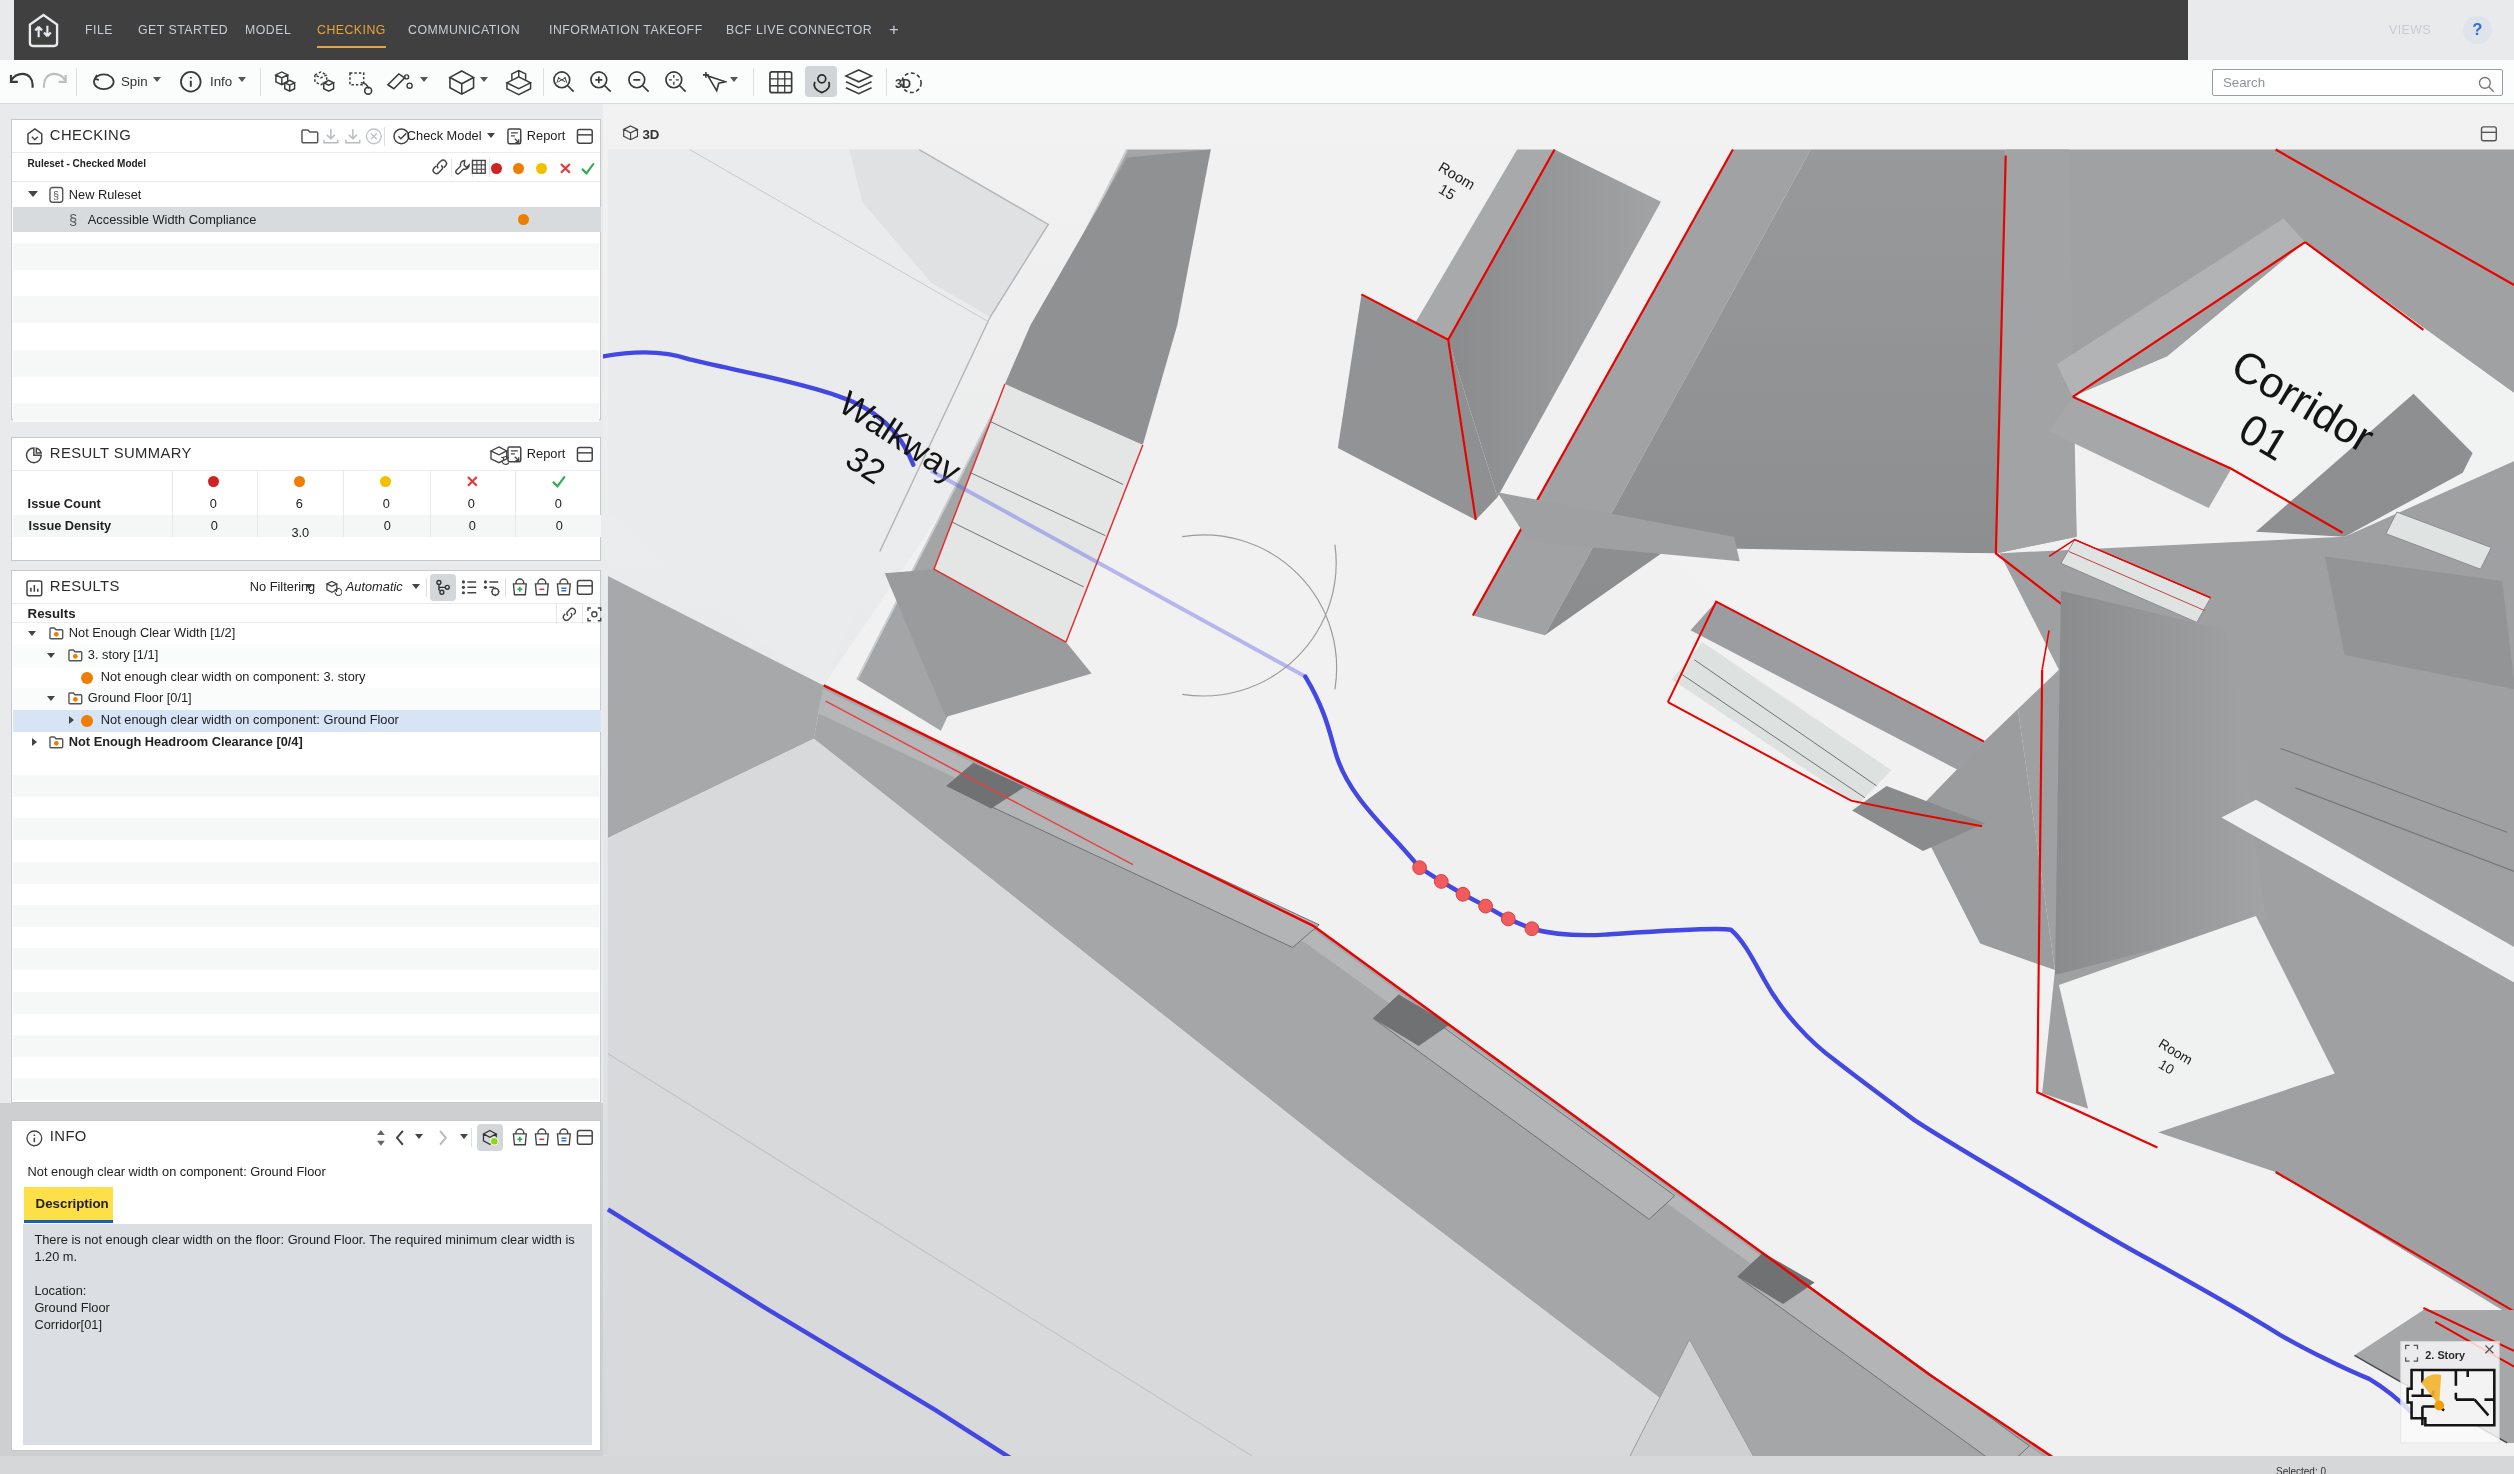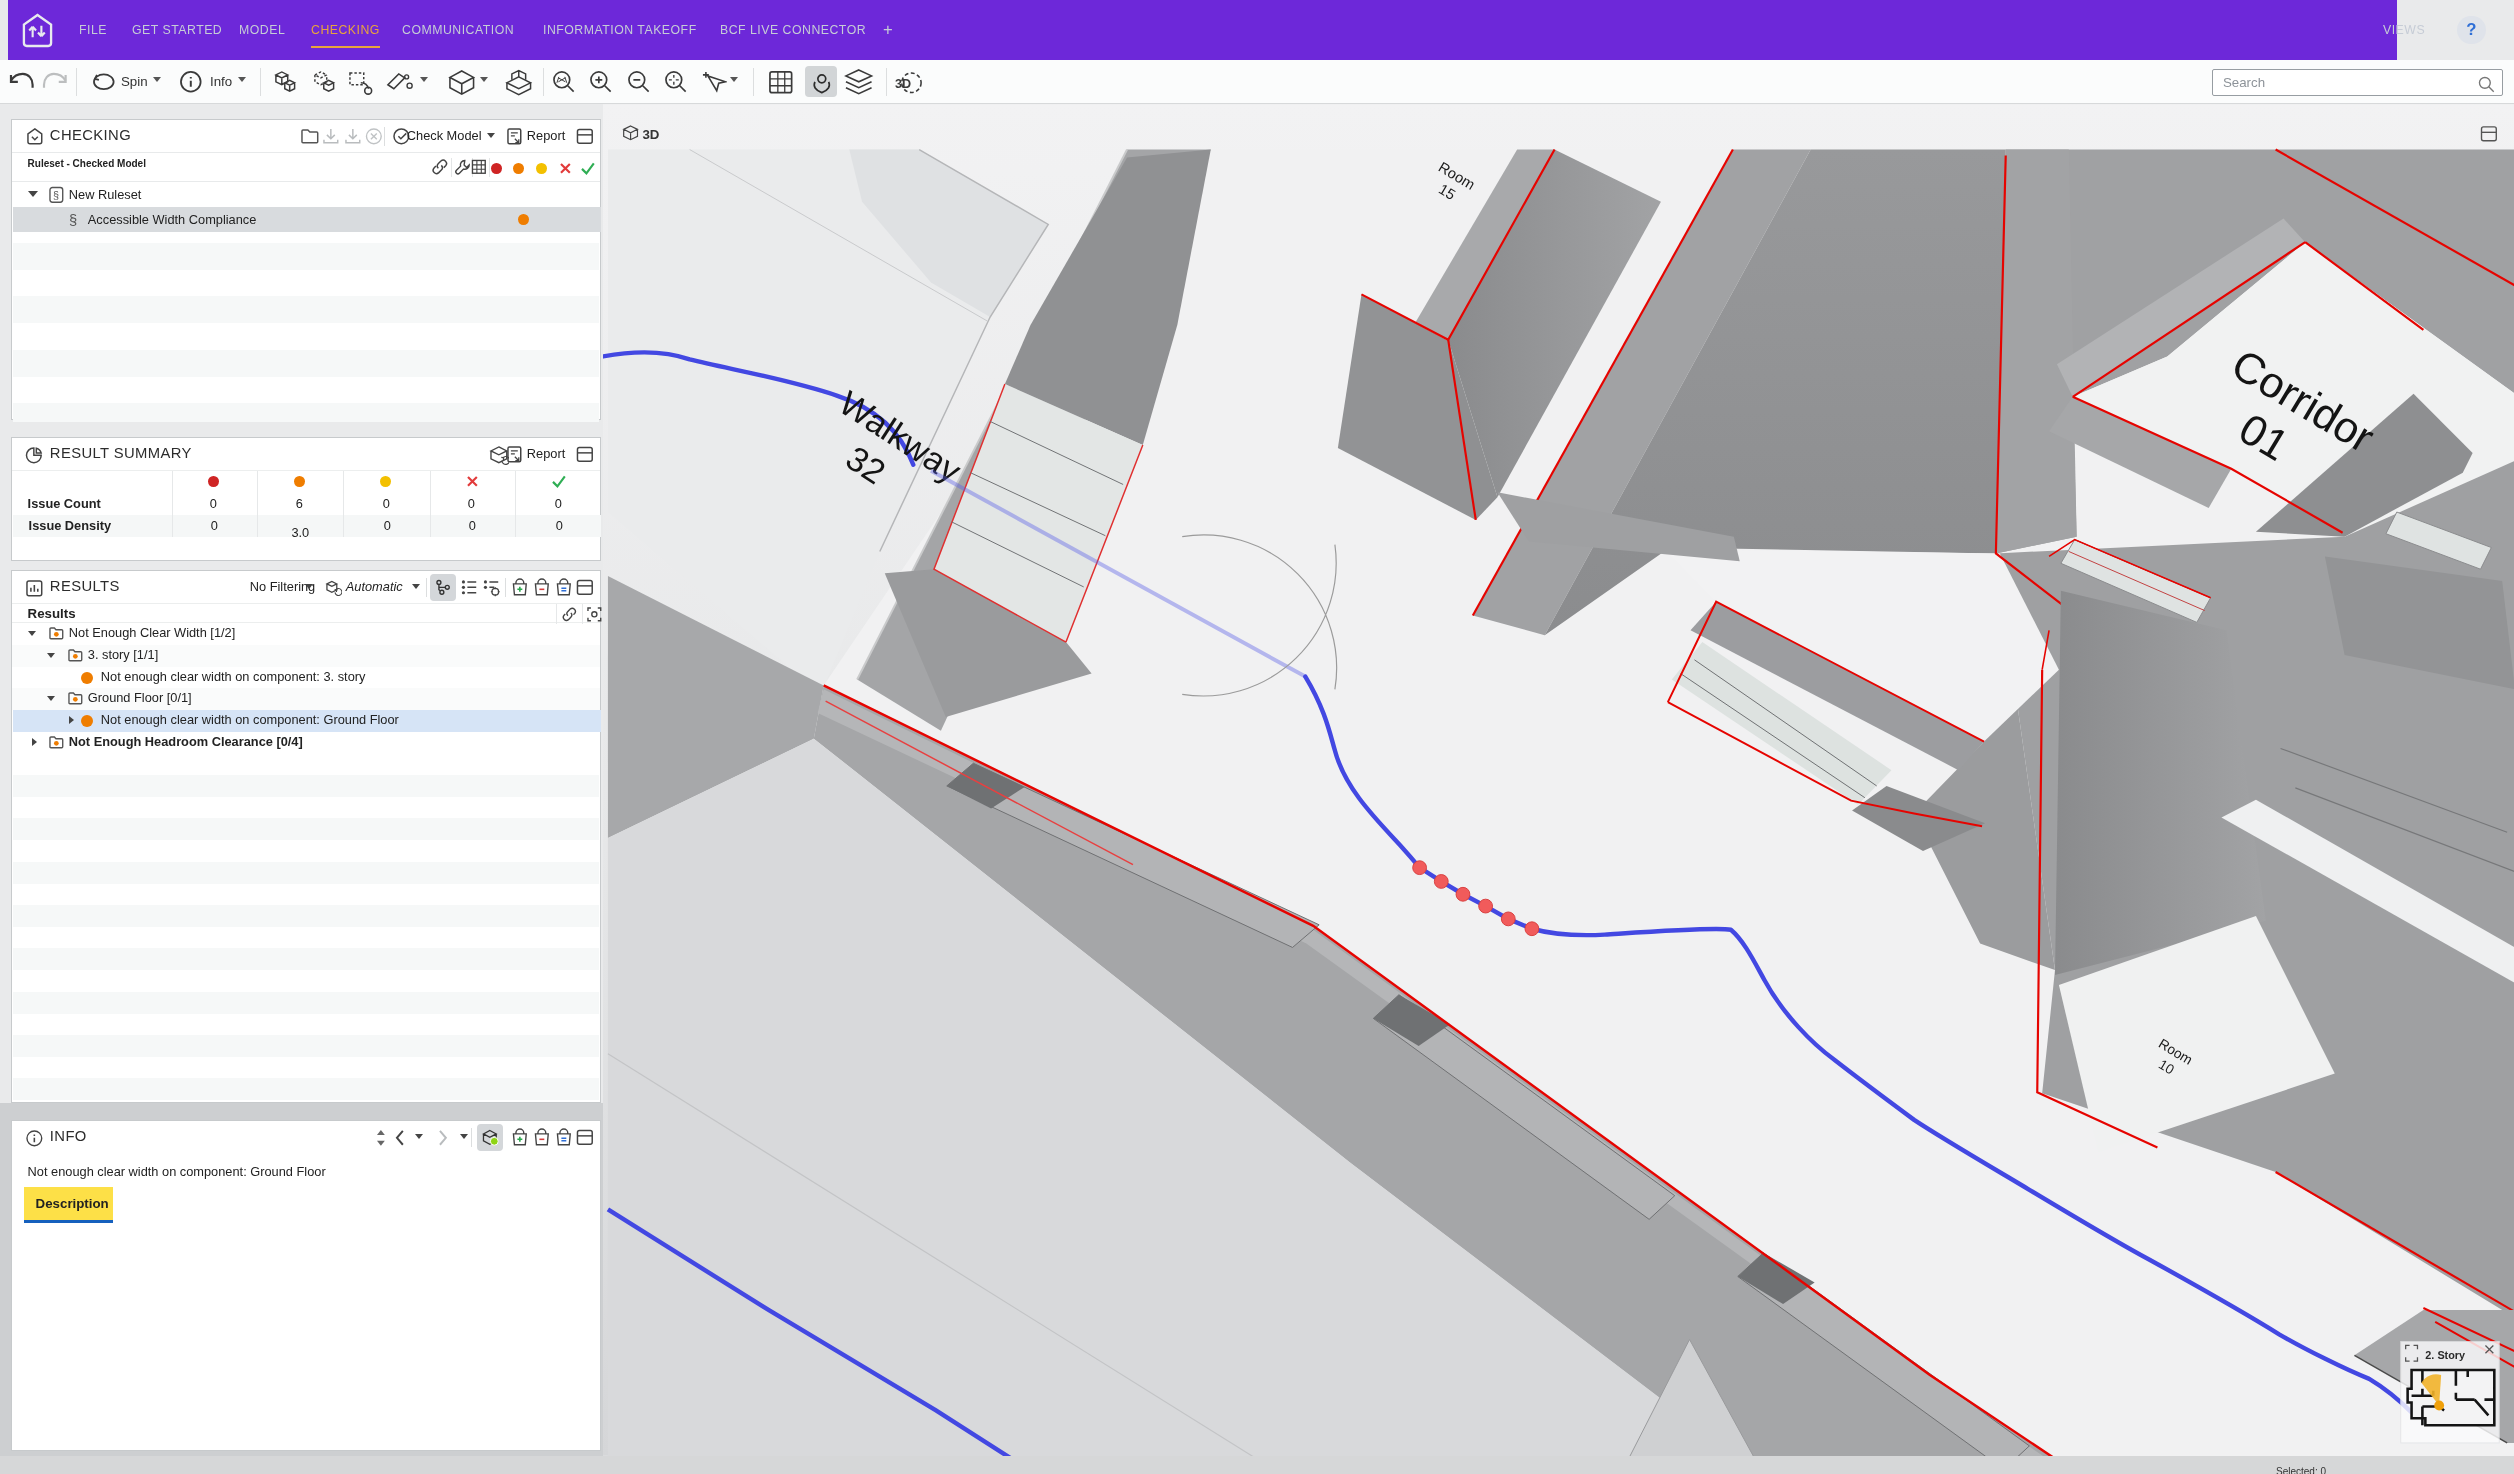--- a/index.html
+++ b/index.html
@@ -1,20 +1,20 @@
 <!DOCTYPE html>
 <html><head>
 <meta charset="utf-8">
 <style>
   html,body{margin:0;padding:0;width:2515px;height:1475px;overflow:hidden;
     font-family:"Liberation Sans",sans-serif;background:#e9eaeb;}
   *{box-sizing:border-box;}
   .abs{position:absolute;}
   
-  #nav{position:absolute;left:8px;top:0;width:2389px;height:60px;background:#6d28d9;}
+  #nav{position:absolute;left:14px;top:0;width:2174px;height:60px;background:#404040;}
   #nav .menu{position:absolute;top:0;height:60px;line-height:60px;color:#c6ccd6;
     font-size:12.3px;letter-spacing:0.5px;white-space:nowrap;}
   #nav .active{color:#e9a43c;}
   #nav .active:after{content:"";position:absolute;left:0;right:0;bottom:11.8px;height:2px;background:#e9a43c;}
   
   #toolbar{position:absolute;left:0;top:60px;width:2515px;height:44px;background:#fbfcfc;
     border-bottom:1px solid #d7d9da;}
   .tbtxt{position:absolute;top:0;height:44px;line-height:44px;font-size:13.3px;color:#333;}
   .vsep{position:absolute;top:7.9px;height:28.6px;width:1px;background:#dcdedf;}
   
@@ -448,20 +448,23 @@
     <svg class="hicon" style="left:563px" width="19.7" height="18.7" viewBox="0 0 20 19">
       <rect x="2.5" y="2.5" width="15" height="14" rx="2" fill="none" stroke="#444" stroke-width="1.5"></rect>
       <path d="M2.5 8 h15" stroke="#444" stroke-width="1.5"></path>
     </svg>
   </div>
   <div class="abs rowtxt" style="left:15.8px;top:43px;">Not enough clear width on component: Ground Floor</div>
   <div class="abs" style="left:12px;top:66px;width:89px;height:35px;background:#fde047;">
     <div class="abs" style="left:11.8px;top:8.9px;font-size:13.3px;font-weight:bold;color:#222;">Description</div>
     <div class="abs" style="left:0;top:32.5px;width:89px;height:3px;background:#1660bd;"></div>
   </div>
+  <div class="abs" style="left:10.8px;top:103px;width:569px;height:221px;background:#dbdfe3;font-size:13.3px;color:#222;line-height:17px;">
+    <div class="abs" style="left:11.8px;top:6.9px;width:547px;font-size:12.8px;">There is not enough clear width on the floor: Ground Floor. The required minimum clear width is 1.20 m.<br><br>Location:<br>Ground Floor<br>Corridor[01]</div>
+  </div>
 </div>
 <div id="view3d" class="abs" style="left:603px;top:104px;width:1912px;height:1352px;">
 <svg width="1912" height="1352" viewBox="612 106 1941 1372" font-family="Liberation Sans,sans-serif">
 <defs>
   <linearGradient id="bgg" x1="0" y1="106" x2="0" y2="1478" gradientUnits="userSpaceOnUse">
     <stop offset="0" stop-color="#f2f2f3"></stop>
           <stop offset="0.55" stop-color="#e6e7e8"></stop>
           <stop offset="1" stop-color="#d5d6d8"></stop>
   </linearGradient>
   <linearGradient id="dkf" x1="0" y1="0" x2="1" y2="0">

